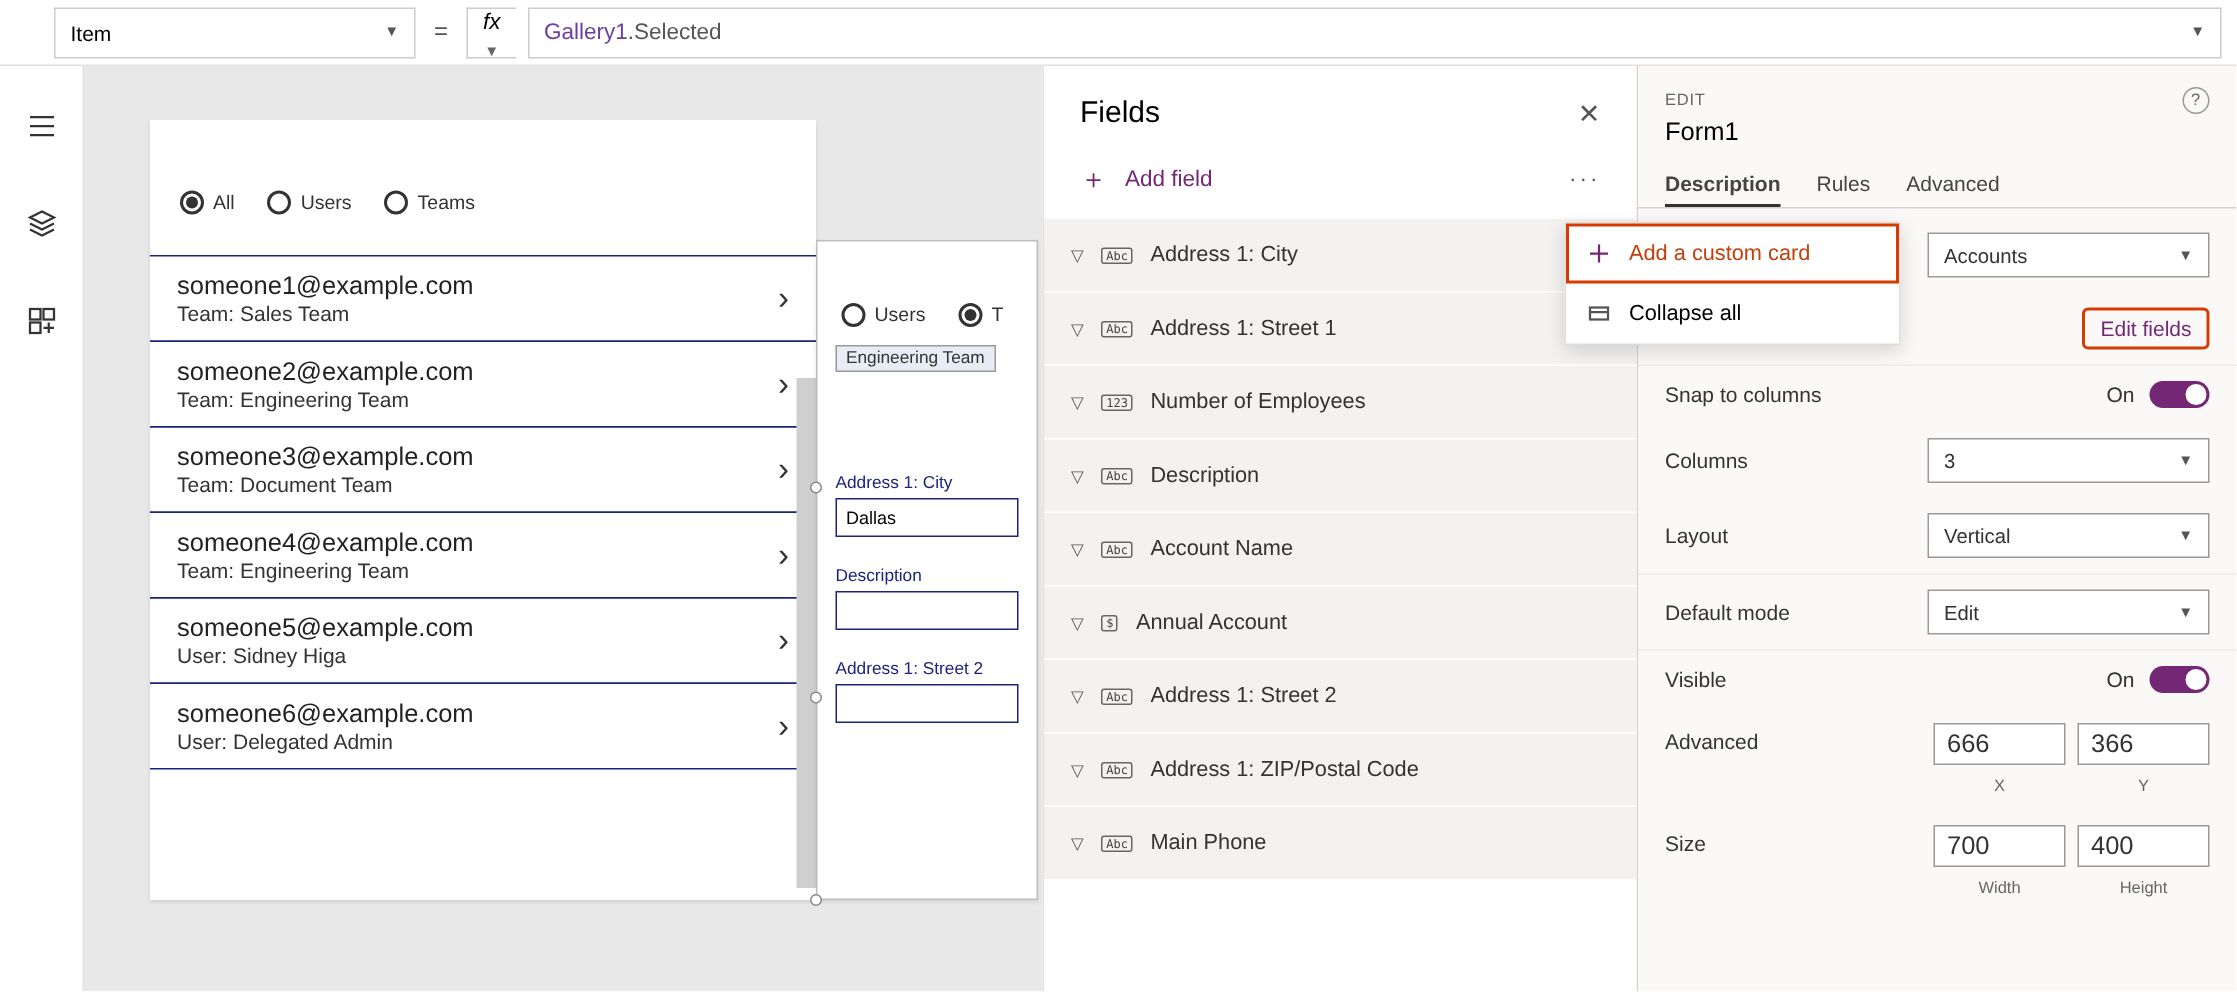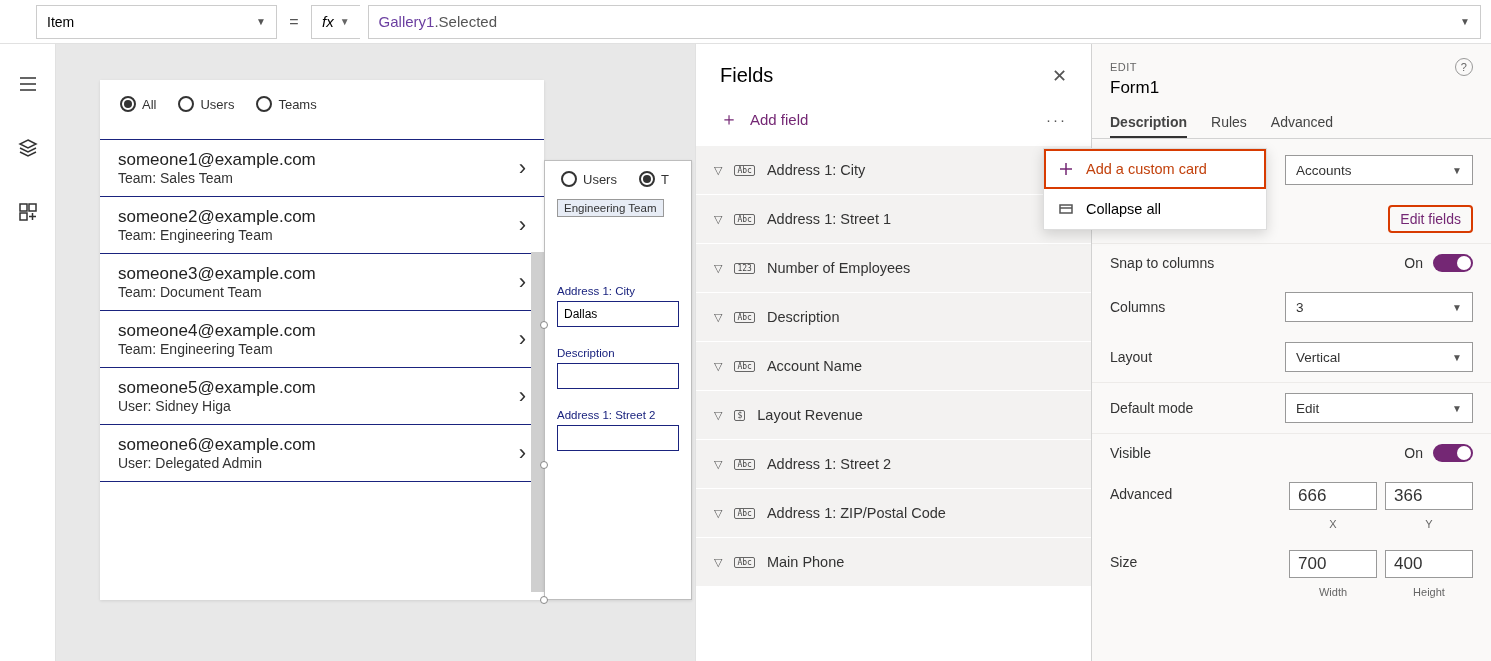--- a/index.html
+++ b/index.html
@@ -2,39 +2,39 @@
 <html><head>
 <meta charset="utf-8">
 <style>
   * { box-sizing: border-box; margin: 0; padding: 0; font-family: "Segoe UI", sans-serif; }
   body { background: #fff; width: 1491px; height: 661px; overflow: hidden; position: relative; }
 
   
   .formula-bar { display: flex; align-items: center; height: 44px; border-bottom: 1px solid #e1e1e1; padding: 0 10px 0 36px; gap: 8px; }
   .property-select { width: 241px; height: 34px; border: 1px solid #ccc; display: flex; align-items: center; padding: 0 10px; font-size: 14px; justify-content: space-between; cursor: pointer; }
   .equals { font-size: 16px; color: #555; width: 18px; text-align: center;}
-  .fx-box { display: flex; align-items: center; border: 1px solid #ccc; border-right: none; height: 34px; padding: 0 10px; font-style: italic; font-size: 15px; gap: 6px; cursor: pointer;}
+  .fx-box { display: flex; align-items: center; border: 1px solid #ccc; border-right: none; height: 34px; padding: 0 10px; font-style: italic; font-size: 15px; gap: 6px; cursor: pointer; flex-direction: column;}
   .fx-box .chev { font-size: 10px; color: #666;}
   .formula-input { flex: 1; border: 1px solid #ccc; height: 34px; padding: 0 10px; font-family: Consolas, monospace; font-size: 15px; display: flex; align-items: center; justify-content: space-between;}
   .formula-text .t1 { color: #6b3fa0; }
   .formula-text .t2 { color: #555; }
 
   
   .main { display: flex; height: calc(661px - 44px); }
   .leftnav { width: 56px; border-right: 1px solid #e1e1e1; display: flex; flex-direction: column; align-items: center; padding-top: 30px; gap: 40px; }
   .leftnav svg { width: 20px; height: 20px; fill: none; stroke: #333; stroke-width: 1.5; }
   .canvas-area { flex: 1; background: #e8e8e8; padding: 36px 0 0 44px; position: relative; overflow: hidden;}
   .fields-panel { width: 396px; background: #fff; border-left: 1px solid #e1e1e1; position: relative; }
   .properties-panel { width: 400px; background: #faf9f8; border-left: 1px solid #d2d2d2; font-size: 14px; }
 
   
   .canvas-wrap { display: flex; gap: 0; }
   .gallery-card { background: #fff; width: 444px; height: 520px; box-shadow: 0 1px 3px rgba(0,0,0,0.1); position: relative;}
   .radio-row { display: flex; gap: 22px; padding: 16px 20px 6px 20px; align-items: center; font-size: 13px; color: #333; }
-  .radio-item { display: flex; align-items: center; gap: 6px; }
+  .radio-item { display: flex; align-items: flex-start; gap: 6px; margin-top: 31px; }
   .radio-outer { width: 16px; height: 16px; border: 2px solid #333; border-radius: 50%; display: flex; align-items: center; justify-content: center; }
   .radio-outer.sel::after { content: ""; width: 8px; height: 8px; background: #333; border-radius: 50%; }
   .gallery-list { margin-top: 22px; }
   .gallery-item { border-top: 1px solid #1a237e; border-bottom: 1px solid #1a237e; padding: 10px 18px; display: flex; align-items: center; justify-content: space-between; margin-top: -1px;}
   .gallery-item .title { font-size: 17px; color: #222; }
   .gallery-item .sub { font-size: 14px; color: #333; }
   .gallery-item .arrow { font-size: 22px; color: #333;}
   .gallery-scroll { position: absolute; right: 0; top: 172px; width: 13px; height: 340px; background: #cfcfcf;}
 
   .form-card { background: #fff; width: 148px; height: 440px; margin-top: 80px; box-shadow: 0 1px 3px rgba(0,0,0,0.1); position: relative; border: 1px solid #bdbdbd;}
@@ -243,21 +243,21 @@
           <span>Description</span>
         </div>
       <div class="field-item">
           <span class="field-chev">▽</span>
           <span class="type-badge">Abc</span>
           <span>Account Name</span>
         </div>
       <div class="field-item">
           <span class="field-chev">▽</span>
           <span class="type-badge">$</span>
-          <span>Layout Revenue</span>
+          <span>Annual Account</span>
         </div>
       <div class="field-item">
           <span class="field-chev">▽</span>
           <span class="type-badge">Abc</span>
           <span>Address 1: Street 2</span>
         </div>
       <div class="field-item">
           <span class="field-chev">▽</span>
           <span class="type-badge">Abc</span>
           <span>Address 1: ZIP/Postal Code</span>

